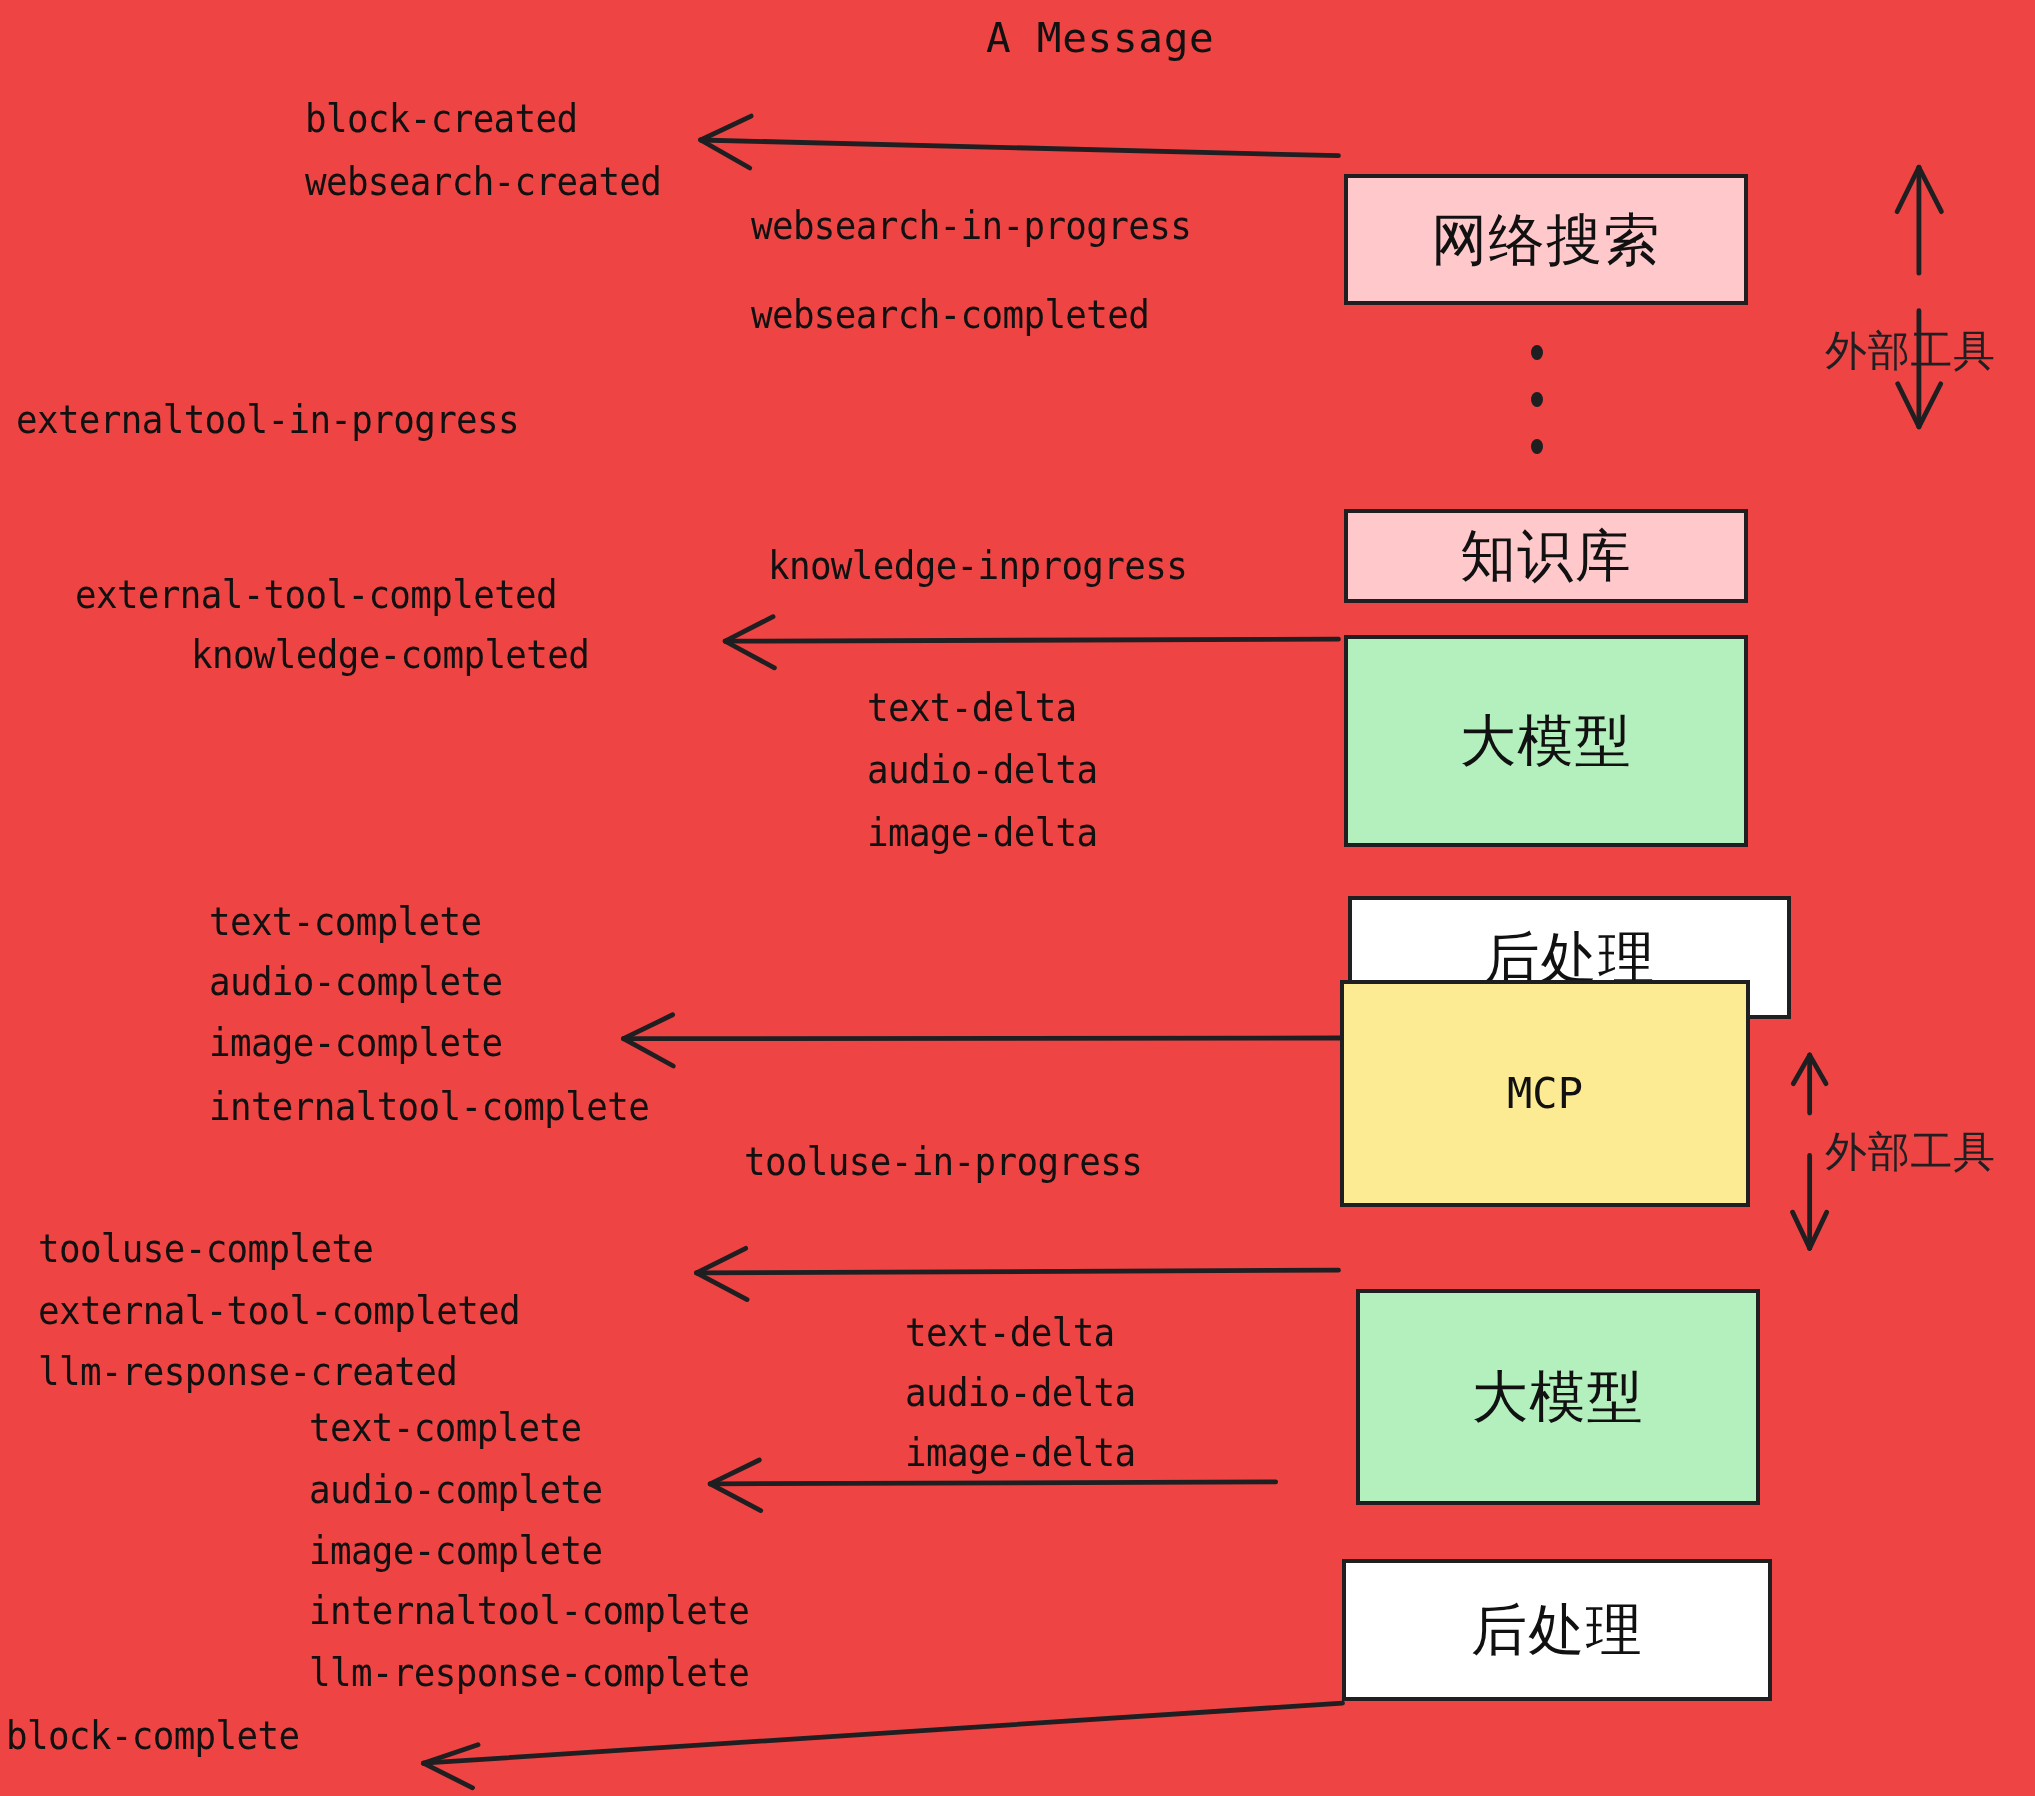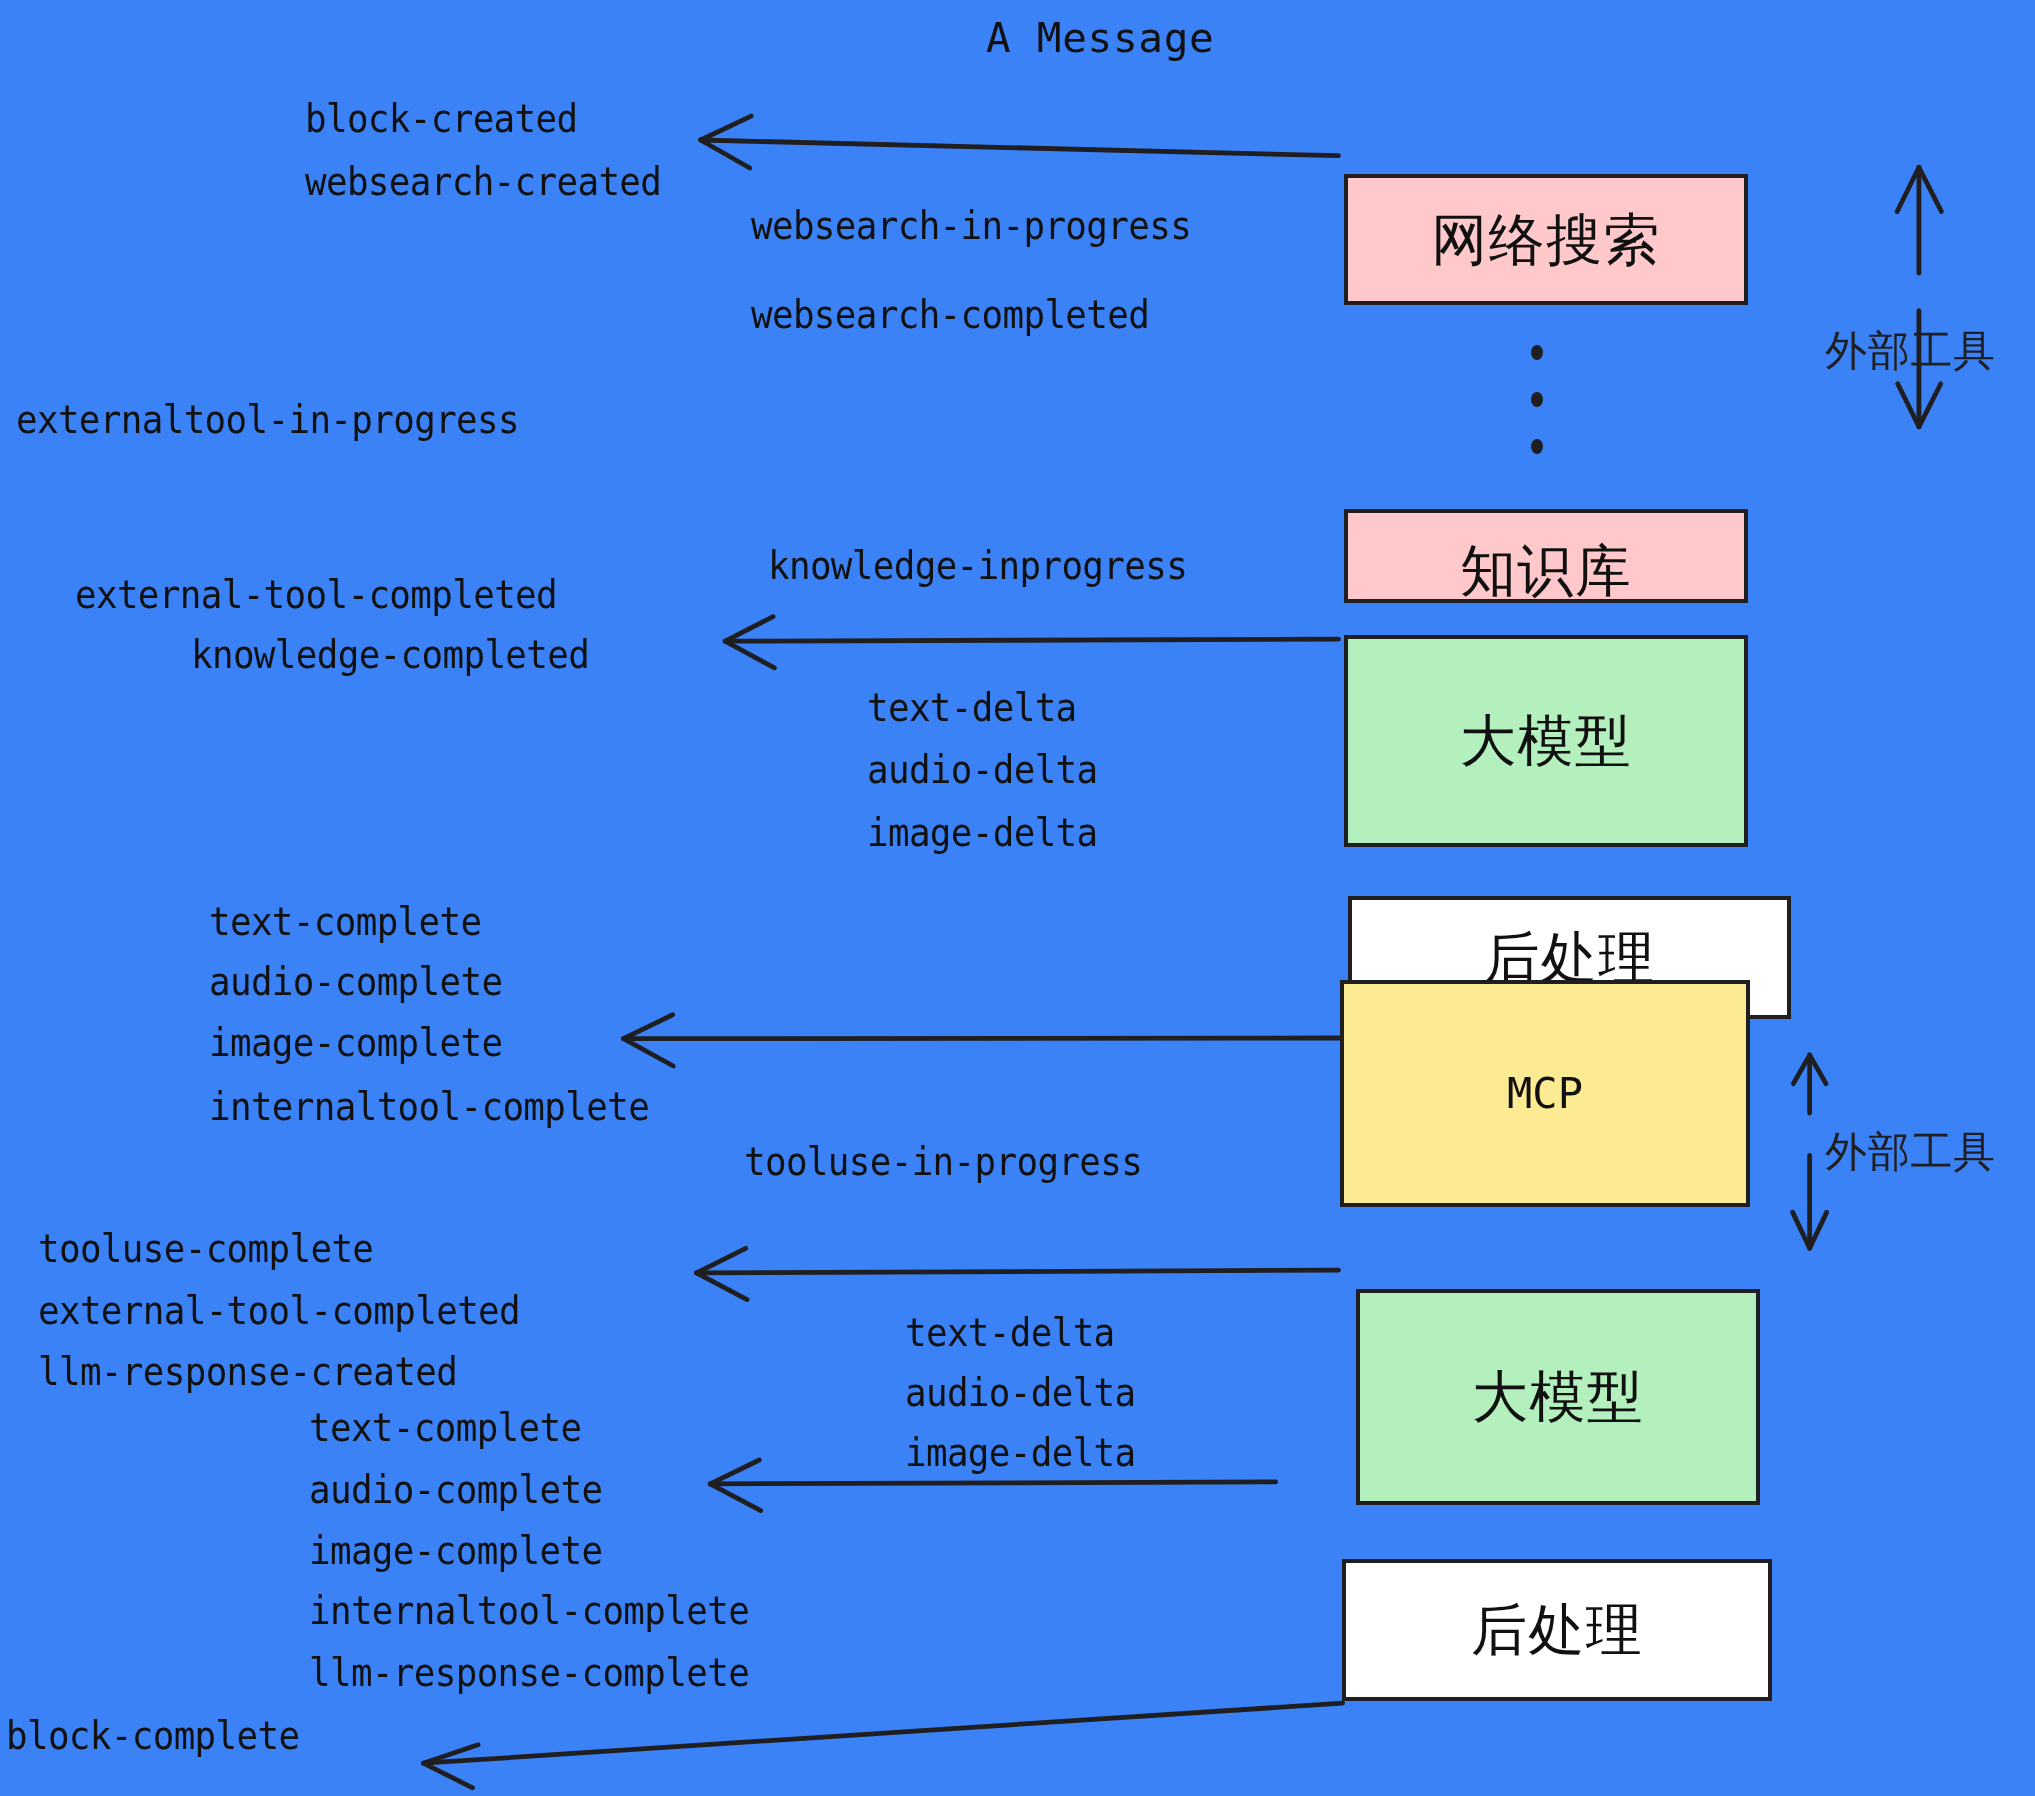--- a/index.html
+++ b/index.html
@@ -7,21 +7,21 @@
     padding: 0;
     background: #ffffff;
   }
   body {
     font-family: "DejaVu Sans", sans-serif;
   }
   #stage {
     position: relative;
     width: 2035px;
     height: 1796px;
-    background: #3b82f6;
+    background: #ef4444;
     overflow: hidden;
   }
   
   .lbl {
     position: absolute;
     font-family: "DejaVu Sans Mono", monospace;
     font-size: 39px;
     line-height: 1.0;
     color: #111111;
     white-space: nowrap;
@@ -101,21 +101,21 @@
 <body>
 
 <div id="stage">
 
   <div class="title" style="left:986px; top:13.7px;">A Message</div>
 
   <div class="box pink" style="left:1344px; top:174px; width:404px; height:131px;">
     <span class="box-label">网络搜索</span>
   </div>
 
-  <div class="box pink" style="left:1344px; top:509px; width:404px; height:94px;align-items:flex-end;">
+  <div class="box pink" style="left:1344px; top:509px; width:404px; height:94px;">
     <span class="box-label">知识库</span>
   </div>
 
   <div class="box green" style="left:1344px; top:635px; width:404px; height:212px;">
     <span class="box-label">大模型</span>
   </div>
 
   <div class="box plain" style="left:1348px; top:896px; width:443px; height:123px;">
     <span class="box-label">后处理</span>
   </div>

